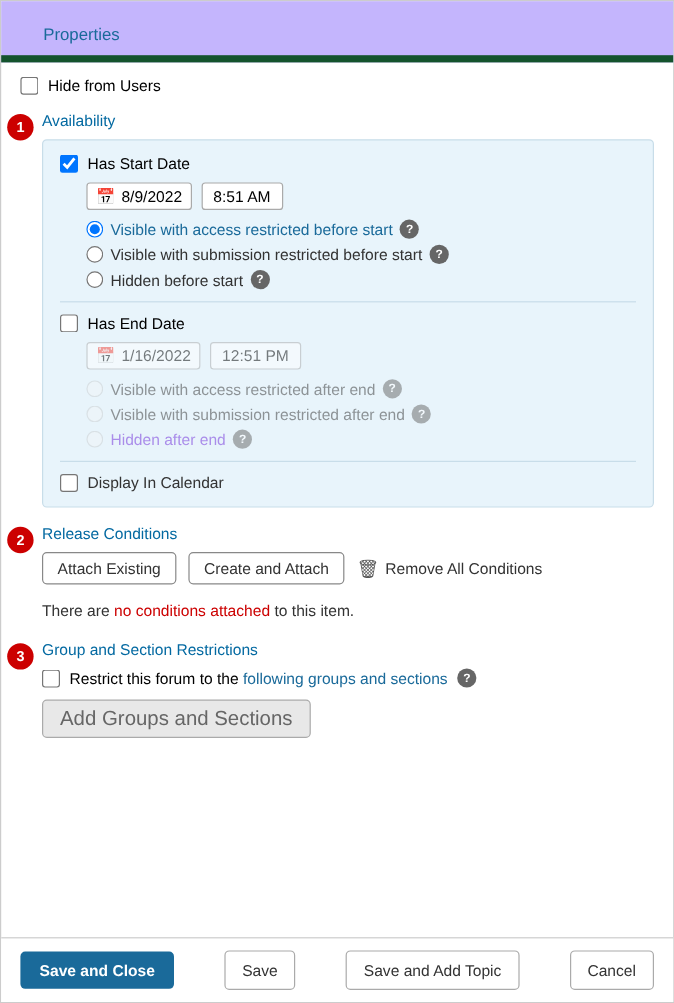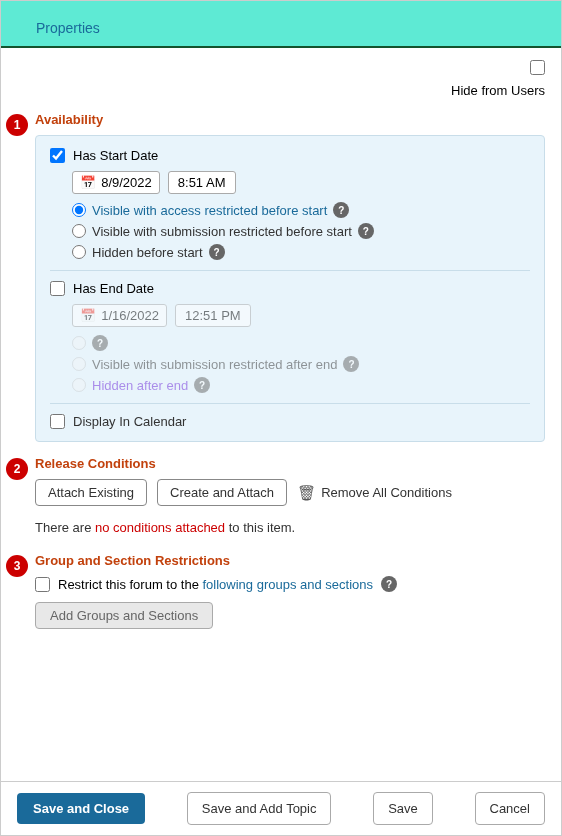--- a/index.html
+++ b/index.html
@@ -16,24 +16,24 @@
       width: 562px;
       background: #fff;
       border: 1px solid #ccc;
       min-height: 836px;
       display: flex;
       flex-direction: column;
     }
     
     .tabs {
       display: flex;
-      border-bottom: 2px solid #14532d;
+      border-bottom: 6px solid #14532d;
       padding: 0 16px;
       padding-top: 8px;
-      background: #5eead4;
+      background: #c4b5fd;
     }
     .tab {
       padding: 10px 18px;
       cursor: pointer;
       color: #1a6a9a;
       font-size: 14px;
       border: 1px solid transparent;
       border-bottom: none;
       margin-right: 4px;
       position: relative;
@@ -55,24 +55,23 @@
     }
     
     .main-content {
       flex: 1;
       overflow-y: auto;
       padding: 12px 16px;
     }
     
     .hide-from-users {
       display: flex;
-      align-items: flex-end;
+      align-items: flex-start;
       gap: 8px;
       margin-bottom: 14px;
-      flex-direction: column;
     }
     
     .availability-block {
       background: #e8f4fb;
       border: 1px solid #c8dde9;
       border-radius: 4px;
       padding: 12px 14px;
       margin-bottom: 0;
     }
     .has-date-row {
@@ -187,21 +186,21 @@
       font-size: 13px;
     }
     .restrict-text span.highlight {
       color: #1a6a9a;
     }
     .btn-add-groups {
       border: 1px solid #aaa;
       background: #e8e8e8;
       border-radius: 4px;
       padding: 5px 14px;
-      font-size: 13px;
+      font-size: 17px;
       cursor: not-allowed;
       color: #666;
     }
     
     .footer {
       border-top: 1px solid #ccc;
       padding: 10px 16px;
       display: flex;
       gap: 8px;
       align-items: center;
@@ -244,23 +243,23 @@
       align-items: center;
       justify-content: center;
       font-size: 12px;
       font-weight: bold;
       z-index: 2;
     }
     .numbered-body {
       margin-left: 18px;
     }
     .section-title-text {
-      font-weight: bold;
-      font-size: 13px;
-      color: #c2410c;
+      font-weight: normal;
+      font-size: 13px;
+      color: #0369a1;
       margin-bottom: 8px;
     }
     input[type="checkbox"] {
       width: 15px;
       height: 15px;
       cursor: pointer;
     }
     input[type="radio"] {
       width: 14px;
       height: 14px;
@@ -333,20 +332,21 @@
           <div class="date-time-row disabled">
             <div class="date-input">
               <span class="date-icon">📅</span>
               <span>1/16/2022</span>
             </div>
             <div class="time-input">12:51 PM</div>
           </div>
 
           <div class="radio-row disabled">
             <input type="radio" name="end_vis" disabled="" style="">
+            <span style="color:#333;">Visible with access restricted after end</span>
             <span class="help-icon">?</span>
           </div>
           <div class="radio-row disabled">
             <input type="radio" name="end_vis" disabled="" style="">
             <span style="color:#333;">Visible with submission restricted after end</span>
             <span class="help-icon">?</span>
           </div>
           <div class="radio-row disabled">
             <input type="radio" name="end_vis" disabled="" style="">
             <span style="color:#6d28d9;">Hidden after end</span>
@@ -394,17 +394,17 @@
           <span class="help-icon">?</span>
         </div>
         <button class="btn-add-groups" disabled="">Add Groups and Sections</button>
       </div>
     </div>
 
   </div>
 
   <div class="footer">
     <button class="btn-primary">Save and Close</button>
+    <button class="btn-secondary">Save</button>
     <button class="btn-secondary">Save and Add Topic</button>
-    <button class="btn-secondary">Save</button>
     <button class="btn-secondary">Cancel</button>
   </div>
 </div>
 
 </body></html>

